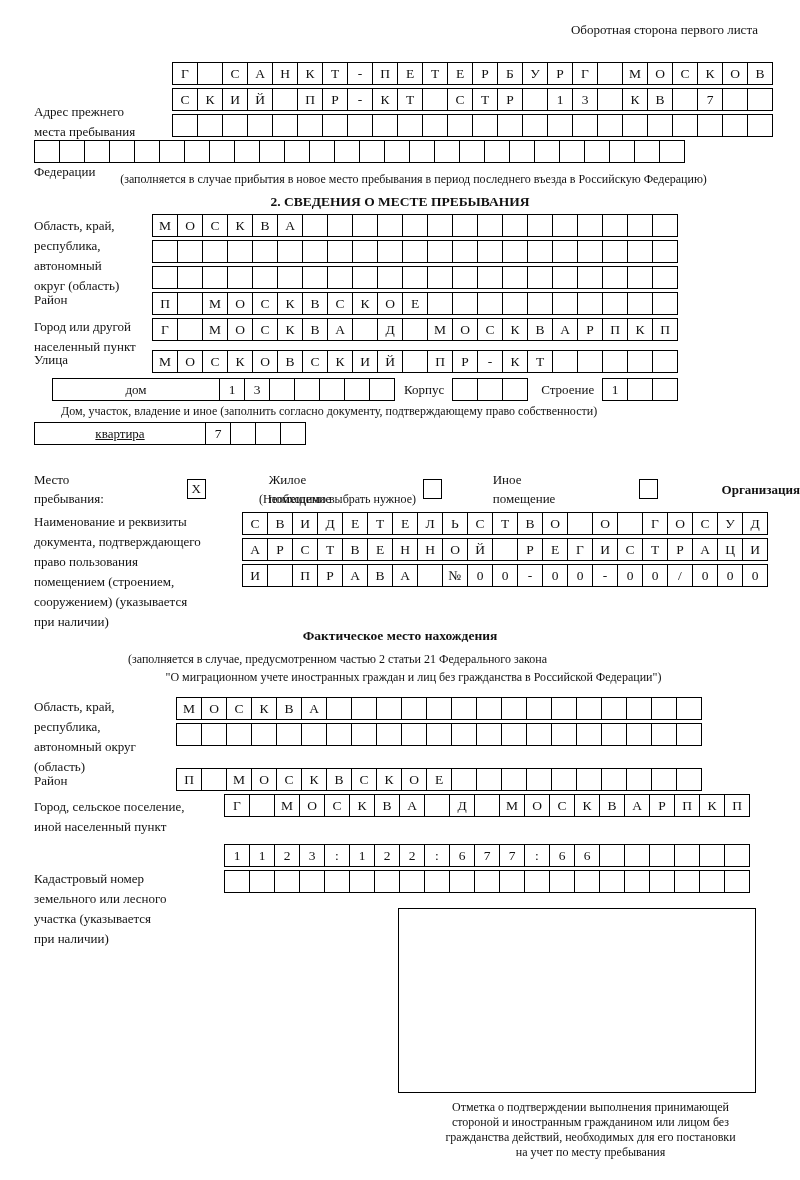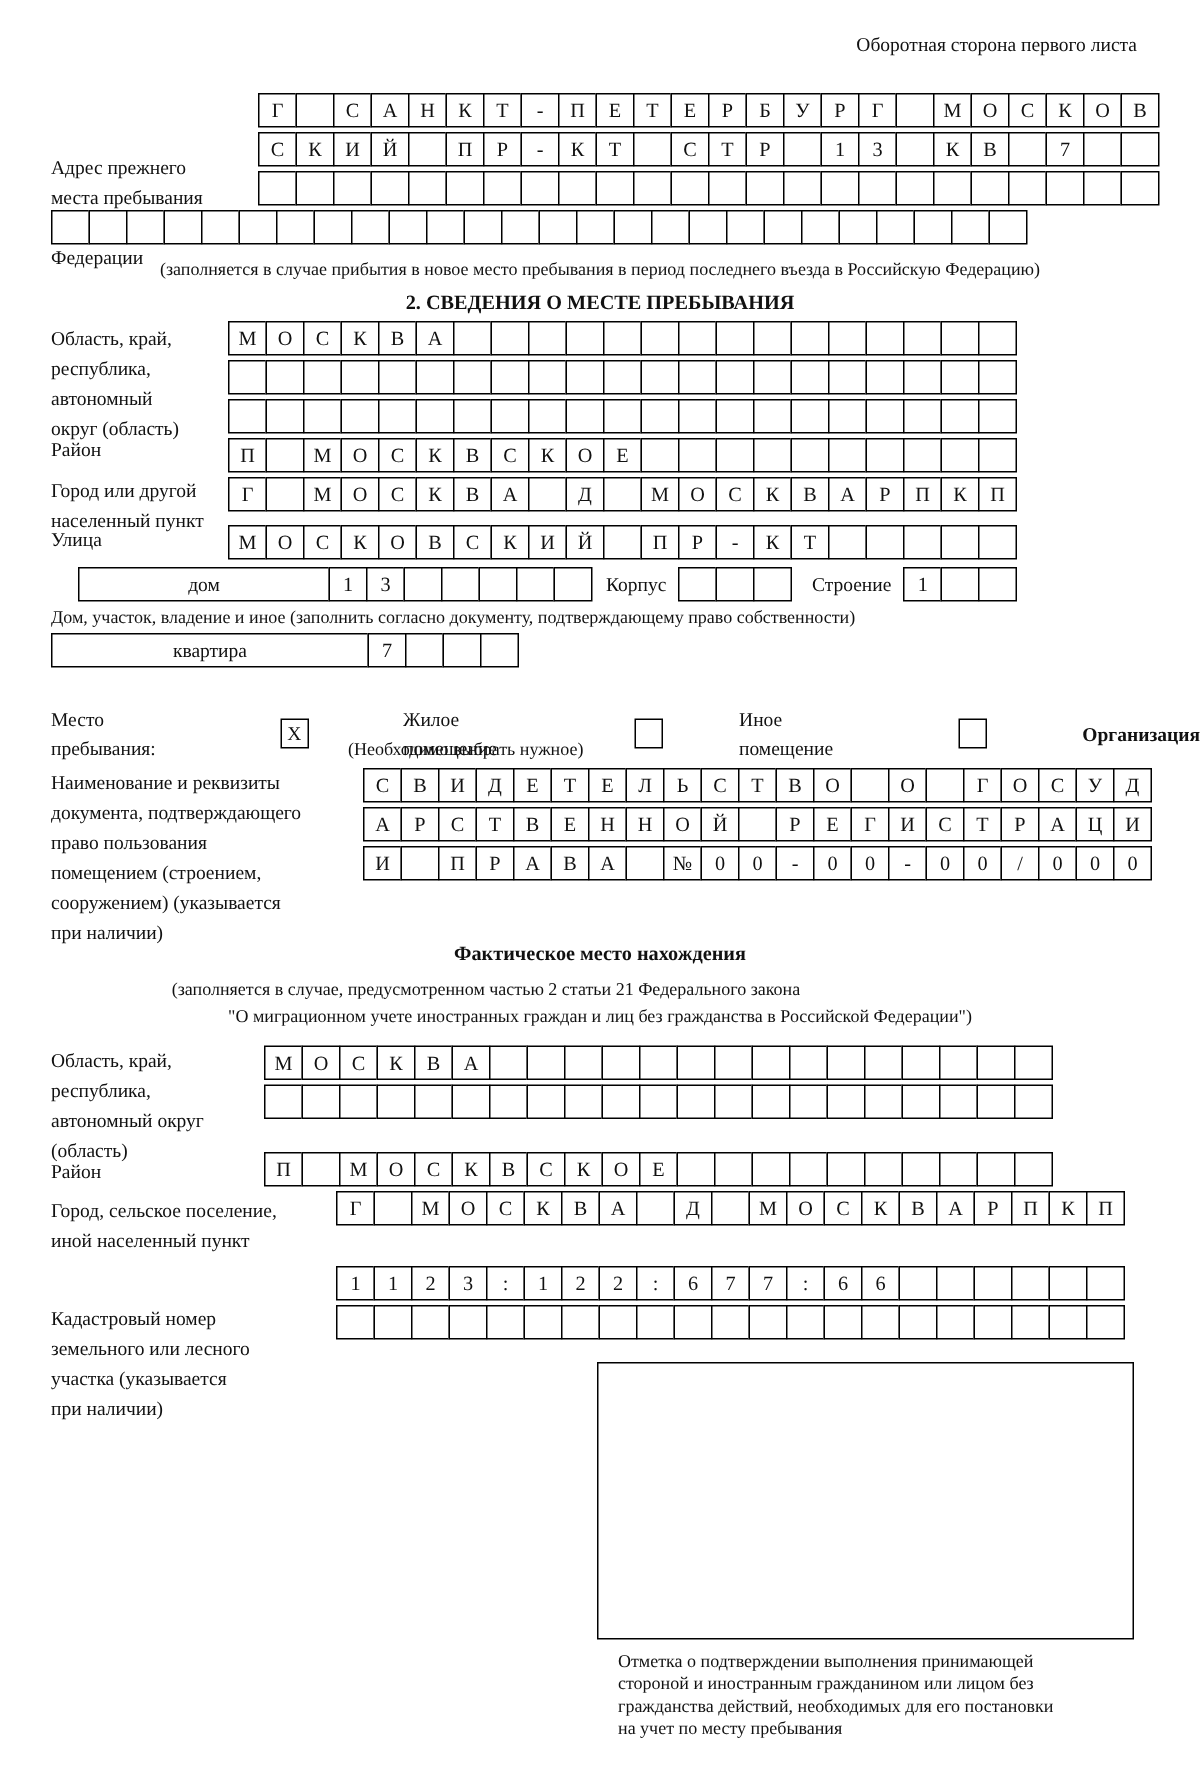--- a/index.html
+++ b/index.html
@@ -46,21 +46,21 @@
     display:flex; align-items:center; justify-content:center;
     font-size: 13px;
   }
 
   .checkbox {
     width: 20px; height: 20px; border: 1px solid #000;
     display:inline-flex; align-items:center; justify-content:center;
     font-size: 13px; vertical-align: middle;
   }
 
-  .note { font-size: 12px; }
+  .note { font-size: 12px; padding-left: 27px; }
 
   .bigbox {
     position:absolute;
     border:1px solid #000;
     background:#fff;
   }
 
   .sec-title {
     position:absolute;
     font-weight:bold;
@@ -374,21 +374,21 @@
     <div class="cells" style="margin-left:8px;">
       <div class="cell">1</div>
       <div class="cell"></div>
       <div class="cell"></div>
     </div>
   </div>
 
   <div class="row note" style="left:34px; top:404px;">Дом, участок, владение и иное (заполнить согласно документу, подтверждающему право собственности)</div>
 
   <div class="row" style="left:34px; top:422px; display:flex; align-items:center;">
-    <div class="boxlabel" style="width:212px;">квартира</div>
+    <div class="boxlabel" style="width:172px;text-decoration:underline;">квартира</div>
     <div class="cells" style="margin-left:-1px;">
       <div class="cell">7</div>
       <div class="cell"></div>
       <div class="cell"></div>
       <div class="cell"></div>
     </div>
   </div>
 
 
   <div class="row" style="left:34px; top:470px; display:flex; align-items:center;gap:43px;">
@@ -640,20 +640,20 @@
     <div class="cell"></div>
     <div class="cell"></div>
     <div class="cell"></div>
     <div class="cell"></div>
     <div class="cell"></div>
     <div class="cell"></div>
   </div>
 
   <div class="bigbox" style="left:398px; top:908px; width:358px; height:185px;"></div>
 
-  <div class="row" style="left:412px; top:1100px; width:358px; ">
+  <div class="row" style="left:398px; top:1100px; width:358px; text-align:center;">
     <div class="note">Отметка о подтверждении выполнения принимающей</div>
     <div class="note">стороной и иностранным гражданином или лицом без</div>
     <div class="note">гражданства действий, необходимых для его постановки</div>
     <div class="note">на учет по месту пребывания</div>
   </div>
 
 </div>
 
 </body></html>

